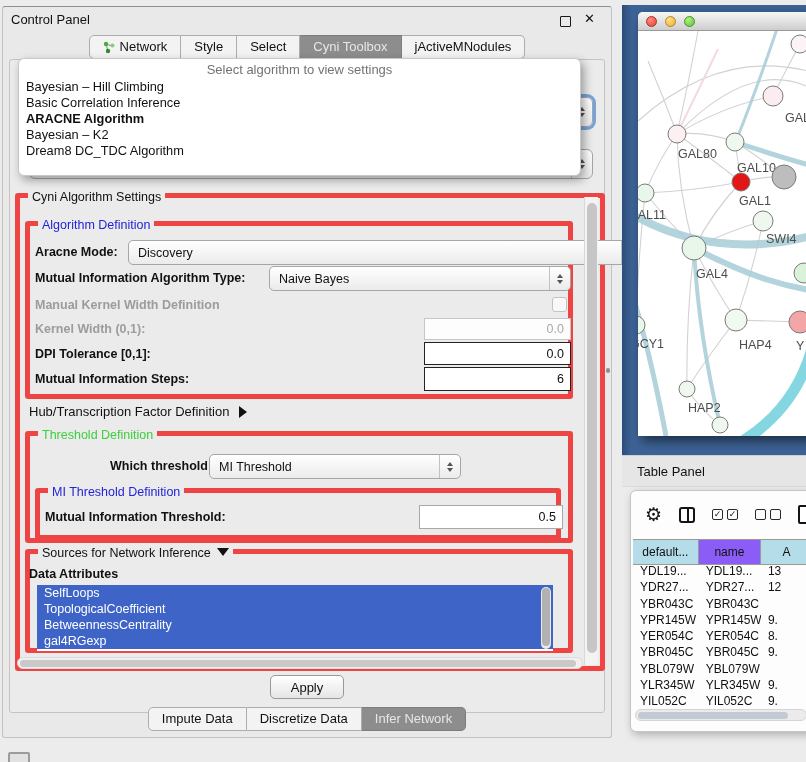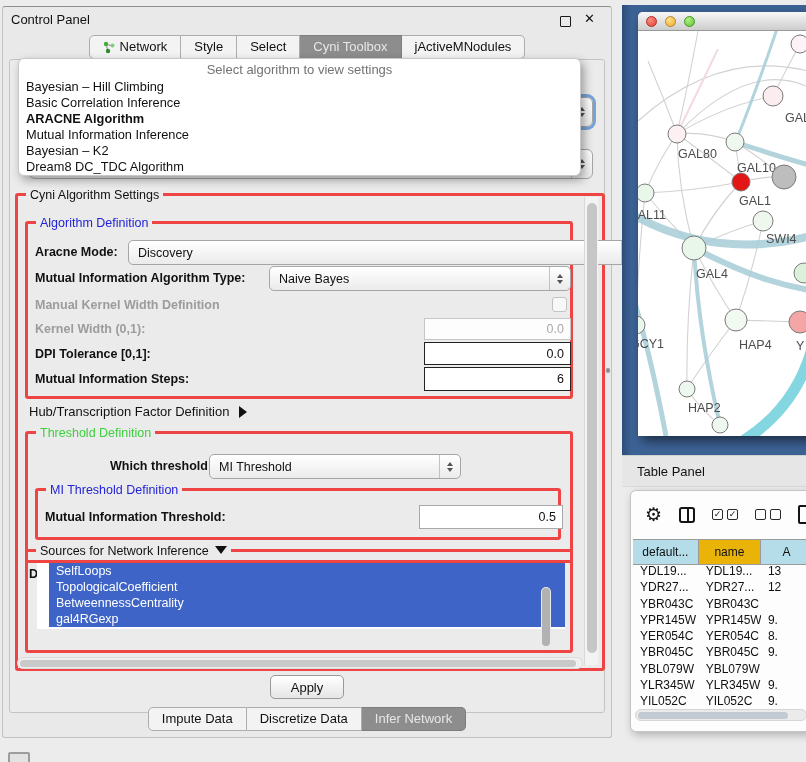--- a/index.html
+++ b/index.html
@@ -35,21 +35,21 @@
     box-shadow:0 0 0 3px rgba(96,152,216,.85);}
   #ghost-combo2{left:26px;top:142px;width:564px;height:30px;border-radius:6px;color:#9a9a9a;}
   
   #algo-overlay{left:15px;top:51px;width:563px;height:118px;background:#ffffff;
     border:1px solid #c8c8c8;border-radius:6px;box-shadow:3px 4px 10px rgba(0,0,0,.35);box-sizing:border-box;}
   #algo-prompt{top:3px;left:0;right:0;text-align:center;color:#737373;font-size:13px;}
   #algo-list{top:20px;left:7px;right:7px;}
   .algo-item{font-size:12.8px;line-height:16px;height:16px;white-space:nowrap;}
   .algo-item.bold{font-weight:bold;}
   
-  .fs{border:3px solid #ef4444;border-radius:3px;box-sizing:border-box;}
+  .fs{border:5px solid #ef4444;border-radius:3px;box-sizing:border-box;}
   .legend{position:absolute;top:-8px;left:8px;background:#ebebeb;padding:0 4px;font-size:12.5px;white-space:nowrap;}
   .lbl{font-size:12.5px;font-weight:bold;white-space:nowrap;}
   .lbl.dis{color:#9c9c9c;}
   .tf{background:#fff;font-size:12.5px;display:flex;align-items:center;justify-content:flex-end;
       padding-right:6px;box-sizing:border-box;}
   .tf.on{border:1.5px solid #222;}
   .tf.off{border:1px solid #c6c6c6;color:#a9a9a9;background:#fdfdfd;}
   #settings-box{left:12px;top:186px;width:590px;height:478px;}
   
   .sb-v{background:#f3f3f3;border-left:1px solid #d8d8d8;}
@@ -82,21 +82,21 @@
   .tool-ic{font-size:19px;color:#141414;}
   .colsplit{width:16px;height:16px;border:2px solid #141414;border-radius:3px;box-sizing:border-box;position:relative;}
   .colsplit:before{content:"";position:absolute;left:50%;top:0;bottom:0;width:2px;background:#141414;}
   .cb{width:11px;height:11px;border:1.6px solid #2a2a2a;border-radius:2px;box-sizing:border-box;
       font-size:9px;line-height:8px;text-align:center;}
   .doc{width:15px;height:19px;border:2px solid #141414;border-radius:2px;box-sizing:border-box;position:relative;background:#fff;}
   .doc:before{content:"";position:absolute;right:-2px;top:-2px;border-style:solid;border-width:0 7px 7px 0;
       border-color:transparent #fdfdfd transparent transparent;}
   #tbl-head{left:2px;top:48px;right:0;height:24px;display:flex;border-top:1px solid #9a9a9a;border-bottom:1px solid #9a9a9a;}
   .th{font-size:12px;display:flex;align-items:center;justify-content:center;border-right:1px solid #9a9a9a;
-      box-sizing:border-box;background:#eab308;overflow:hidden;}
+      box-sizing:border-box;background:#8b5cf6;overflow:hidden;}
   .th.hl{background:#b4dce9;}
   #tbl-body{left:2px;top:72px;right:0;height:142px;overflow:hidden;}
   .tr{display:flex;height:16.3px;}
   .td{font-size:12px;padding-left:7px;box-sizing:border-box;overflow:hidden;white-space:nowrap;line-height:16.3px;}
   #tbl-hscroll{left:4px;top:218px;width:172px;height:12px;background:#ebebeb;border:1px solid #d5d5d5;
      border-radius:6px;box-sizing:border-box;}
   
   #splitter-dot{left:606px;top:368px;width:4px;height:5px;background:#8f8f8f;border-radius:2px;}
   #mini-btn{left:8px;top:752px;width:22px;height:16px;border:2px solid #9c9c9c;background:#e2e2e2;border-radius:2px;box-sizing:border-box;}
   .hub-arrow{display:inline-block;width:0;height:0;border-top:6px solid transparent;border-bottom:6px solid transparent;
@@ -152,21 +152,20 @@
         <span class="tri-dn"></span>
       </span>
   </div>
 
   <div class="abs" id="algo-overlay">
     <div class="abs" id="algo-prompt">Select algorithm to view settings</div>
     <div class="abs" id="algo-list">
         <div class="algo-item">Bayesian – Hill Climbing</div>
         <div class="algo-item">Basic Correlation Inference</div>
         <div class="algo-item bold">ARACNE Algorithm</div>
-        <div class="algo-item">Mutual Information Inference</div>
         <div class="algo-item">Bayesian – K2</div>
         <div class="algo-item">Dream8 DC_TDC Algorithm</div>
       </div>
   </div>
 
   <div class="abs fs" id="settings-box">
     <span class="legend">Cyni Algorithm Settings</span>
   </div>
 
   <div class="abs fs" style="left:22px;top:214px;width:548px;height:178px;">
@@ -194,42 +193,42 @@
   <div class="abs tf off" style="left:421px;top:311px;width:147px;height:22px;">0.0</div>
   <div class="abs lbl" style="left:32px;top:340px;">DPI Tolerance [0,1]:</div>
   <div class="abs tf on" style="left:421px;top:335px;width:147px;height:23px;">0.0</div>
   <div class="abs lbl" style="left:32px;top:365px;">Mutual Information Steps:</div>
   <div class="abs tf on" style="left:421px;top:360px;width:147px;height:24px;">6</div>
 
   <div class="abs" style="left:26px;top:397px;font-size:13px;">
     <span>Hub/Transcription Factor Definition</span><span class="hub-arrow"></span>
   </div>
 
-  <div class="abs fs" style="left:22px;top:424px;width:548px;height:132px;">
+  <div class="abs fs" style="left:22px;top:424px;width:548px;height:112px;">
     <span class="legend" style="color:#3dcf3d;">Threshold Definition</span>
   </div>
   <div class="abs lbl" style="left:75px;top:452px;margin-left:32px;">Which threshold to use:</div>
   <div class="abs combo" style="left:206px;top:447px;width:252px;height:25px;">
     <span>MI Threshold</span>
     <span class="sp">
         <span class="tri-up"></span>
         <span class="tri-dn"></span>
       </span>
   </div>
   <div class="abs fs" style="left:32px;top:481px;width:526px;height:52px;">
     <span class="legend" style="color:#2323d8;">MI Threshold Definition</span>
   </div>
   <div class="abs lbl" style="left:42px;top:503px;">Mutual Information Threshold:</div>
   <div class="abs tf" style="left:416px;top:498px;width:144px;height:24px;border:1px solid #a8a8a8;">0.5</div>
 
   <div class="abs fs" style="left:22px;top:542px;width:548px;height:104px;">
     <span class="legend"><span>Sources for Network Inference</span><span class="src-arrow"></span></span>
   </div>
   <div class="abs lbl" style="left:26px;top:560px;">Data Attributes</div>
-  <div class="abs" id="attr-list" style="left:34px;top:556px;width:516px;height:66px;padding-left:12px;">
+  <div class="abs" id="attr-list" style="left:34px;top:578px;width:516px;height:66px;">
       <div class="attr-item">SelfLoops</div>
       <div class="attr-item">TopologicalCoefficient</div>
       <div class="attr-item">BetweennessCentrality</div>
       <div class="attr-item">gal4RGexp</div>
     </div>
   <div class="abs" style="left:538px;top:580px;width:10px;height:62px;background:#eaeaea;border-radius:5px;">
     <div class="thumb" style="left:1px;top:1px;width:8px;height:58px;background:#b2b2b2;"></div>
   </div>
 
   <div class="abs sb-v" style="left:581px;top:190px;width:13px;height:468px;">

